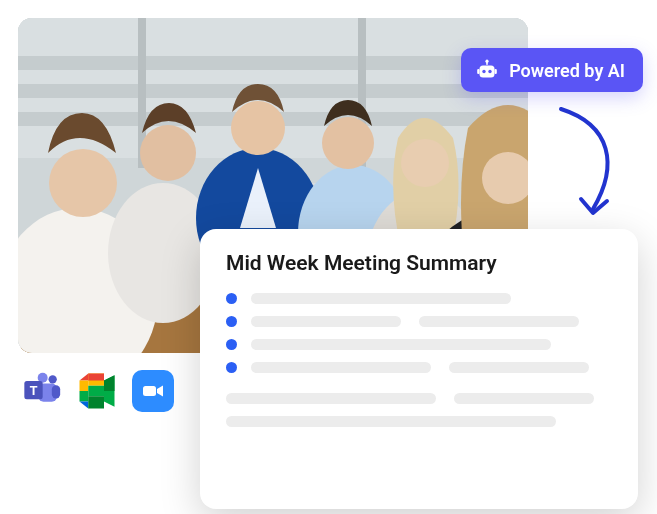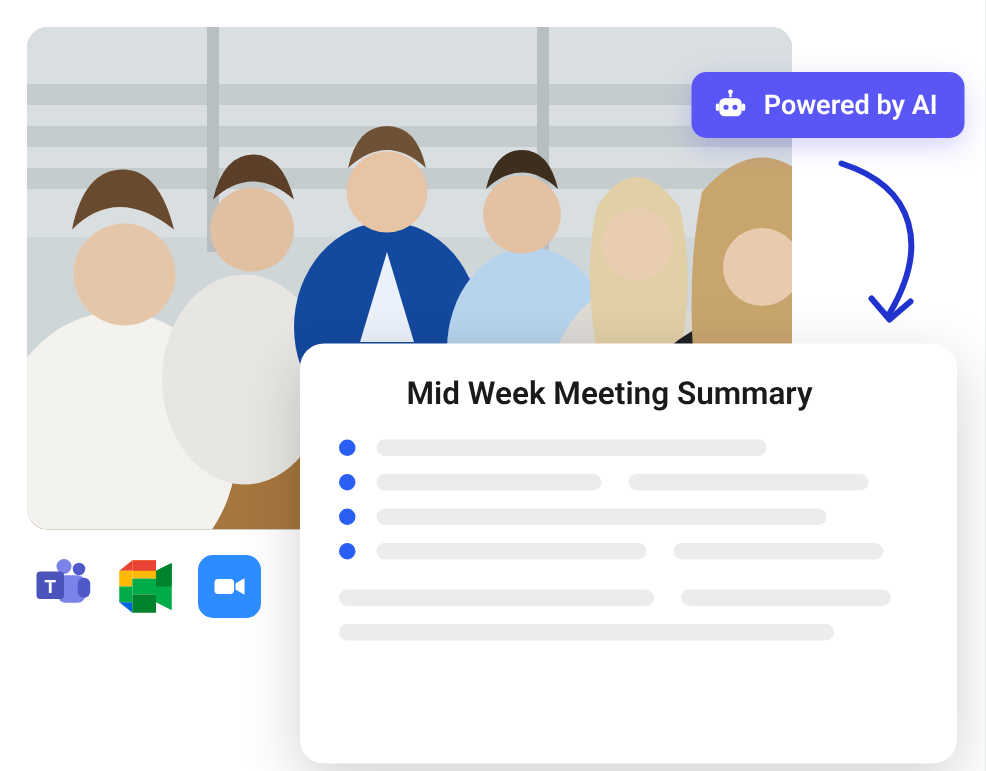--- a/index.html
+++ b/index.html
@@ -67,21 +67,20 @@
     background: #fff;
     border-radius: 16px;
     box-shadow: 0 12px 40px rgba(0,0,0,0.18);
     padding: 22px 26px 0 26px;
   }
   .card-title {
     font-size: 21px;
     font-weight: 600;
     color: #1a1a1a;
     margin-bottom: 18px;
-    margin-left: 45px;
   }
   .bullet-row {
     display: flex;
     align-items: center;
     gap: 14px;
     margin-bottom: 12px;
   }
   .bullet-dot {
     width: 11px; height: 11px;
     background: #2b5ff4;

